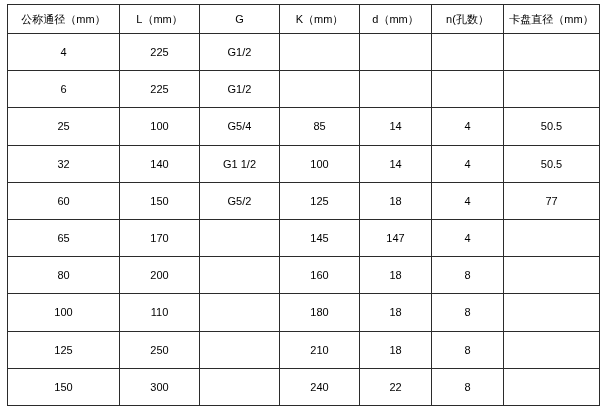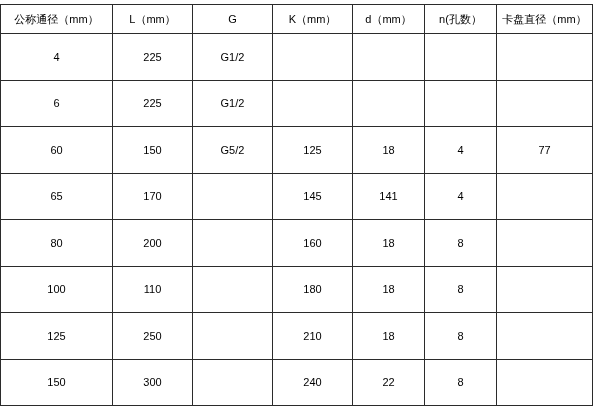--- a/index.html
+++ b/index.html
@@ -11,21 +11,21 @@
     width: 600px;
     height: 410px;
     font-family: "Liberation Sans", sans-serif;
     color: #000000;
     overflow: hidden;
   }
   .sheet {
     width: 481px;
     height: 410px;
     box-sizing: border-box;
-    padding: 4px 4px 4px 0;
+    padding: 4px 4px 4px 7px;
   }
   table.spec {
     border-collapse: collapse;
     table-layout: fixed;
     width: 592px;
     height: 402px;
     margin: 0;
   }
   table.spec th, table.spec td {
     border: 1px solid #2b2b2b;
@@ -94,34 +94,52 @@
         <tr>
           <td>6</td>
           <td>225</td>
           <td>G1/2</td>
           <td class="empty"></td>
           <td class="empty"></td>
           <td class="empty"></td>
           <td class="empty"></td>
         </tr>
         <tr>
+          <td>25</td>
+          <td>100</td>
+          <td>G5/4</td>
+          <td>85</td>
+          <td>14</td>
+          <td>4</td>
+          <td>50.5</td>
+        </tr>
+        <tr>
+          <td>32</td>
+          <td>140</td>
+          <td>G1 1/2</td>
+          <td>100</td>
+          <td>14</td>
+          <td>4</td>
+          <td>50.5</td>
+        </tr>
+        <tr>
           <td>60</td>
           <td>150</td>
           <td>G5/2</td>
           <td>125</td>
           <td>18</td>
           <td>4</td>
           <td>77</td>
         </tr>
         <tr>
           <td>65</td>
           <td>170</td>
           <td class="empty"></td>
           <td>145</td>
-          <td>141</td>
+          <td>147</td>
           <td>4</td>
           <td class="empty"></td>
         </tr>
         <tr>
           <td>80</td>
           <td>200</td>
           <td class="empty"></td>
           <td>160</td>
           <td>18</td>
           <td>8</td>

